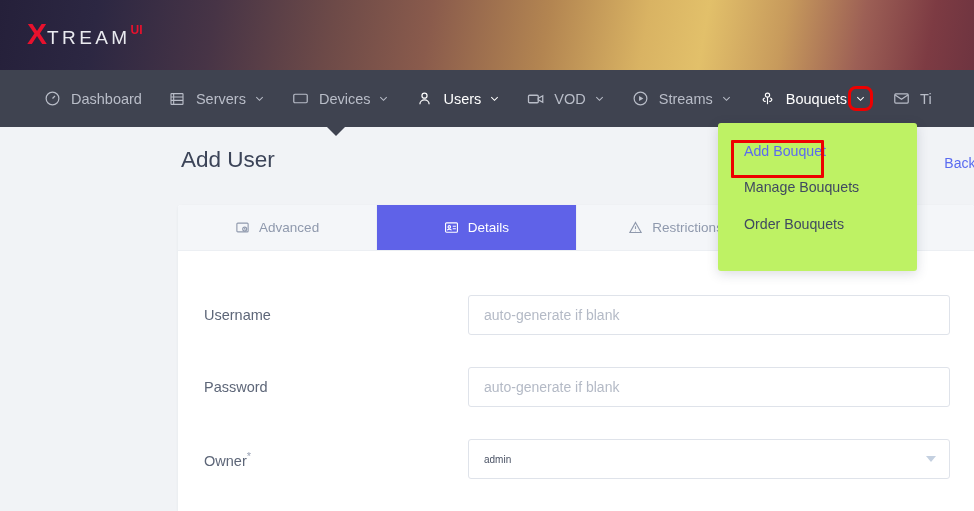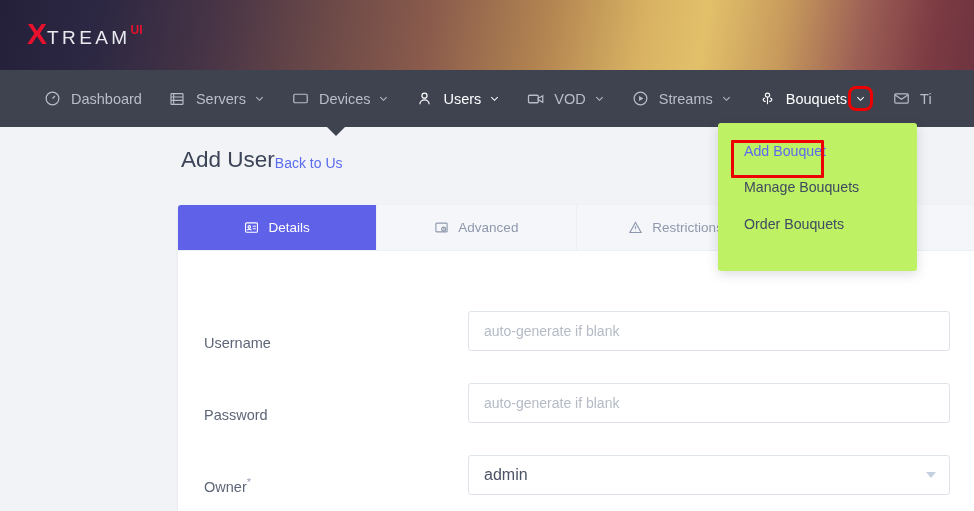--- a/index.html
+++ b/index.html
@@ -98,21 +98,21 @@
   
   .page {
     position: absolute;
     top: 127px; left: 0;
     width: 974px; height: 384px;
     background: #f1f3f6;
   }
   .page-head {
     position: absolute; top: 22px; left: 178px;
     width: 796px; height: 45px;
-    display: flex; align-items: flex-start; justify-content: flex-start;
+    display: flex; align-items: flex-start; justify-content: space-between;
   }
   .page-title {
     font-size: 22.5px; color: #3c4458; font-weight: 400;
     line-height: 1;
     padding-left: 3px;
   }
   .back-link {
     font-size: 14px; color: #5a6bf0;
     cursor: pointer;
     margin-top: 6px;
@@ -152,21 +152,21 @@
   }
   .tab-ico {
     display: inline-flex; align-items: center; justify-content: center;
     width: 15px; height: 15px; flex: 0 0 auto;
   }
   .tab-ico svg { display: block; }
 
   
   .form { padding: 28px 24px 0 24px; }
   .form-row {
-    display: flex; align-items: flex-end;
+    display: flex; align-items: center;
     height: 72px;
   }
   .form-label {
     width: 266px;
     font-size: 14.5px;
     color: #5d6678;
     padding-left: 2px;
   }
   .req { color: #9aa3b5; font-size: 11px; vertical-align: super; }
   .form-control { flex: 1 1 auto; position: relative; }
@@ -182,21 +182,21 @@
     outline: none;
   }
   .txt-input::placeholder { color: #b4bac6; }
   .select-box {
     width: 100%; height: 40px;
     border: 1px solid #dfe3ea;
     border-radius: 3px;
     background: #fff;
     display: flex; align-items: center;
     padding: 0 15px;
-    font-size: 16px; color: #4a5264;
+    font-size: 10px; color: #4a5264;
     cursor: pointer;
     position: relative;
   }
   .select-caret {
     position: absolute; right: 13px; top: 50%;
     transform: translateY(-50%);
     width: 0; height: 0;
     border-left: 5.5px solid transparent;
     border-right: 5.5px solid transparent;
     border-top: 6px solid #c4d0e0;
@@ -364,40 +364,40 @@
 
   <div class="page-head">
     <div class="page-title">Add User</div>
     <div class="back-link">Back to Us</div>
   </div>
 
   <div class="card">
 
     <div class="tabs">
 
+      <div class="tab">
+        <span class="tab-ico">
+          <svg width="15" height="15" viewBox="0 0 24 24" fill="none" stroke="#8f99ad" stroke-width="1.8">
+            <rect x="3" y="5" width="18" height="14" rx="1.5"></rect>
+            <circle cx="15.5" cy="14.5" r="3.2"></circle>
+            <path d="M15.5 12.8v1.7l1.2.8"></path>
+          </svg>
+        </span>
+        <span>Advanced</span>
+      </div>
+
       <div class="tab active">
         <span class="tab-ico">
           <svg width="15" height="15" viewBox="0 0 24 24" fill="none" stroke="#ffffff" stroke-width="1.8">
             <rect x="2.5" y="4.5" width="19" height="15" rx="1.5"></rect>
             <circle cx="8.5" cy="11" r="2"></circle>
             <path d="M14 10h5M14 14h5M5 16.5c.8-1.4 2-2 3.5-2s2.7.6 3.5 2"></path>
           </svg>
         </span>
         <span>Details</span>
-      </div>
-
-      <div class="tab">
-        <span class="tab-ico">
-          <svg width="15" height="15" viewBox="0 0 24 24" fill="none" stroke="#8f99ad" stroke-width="1.8">
-            <rect x="3" y="5" width="18" height="14" rx="1.5"></rect>
-            <circle cx="15.5" cy="14.5" r="3.2"></circle>
-            <path d="M15.5 12.8v1.7l1.2.8"></path>
-          </svg>
-        </span>
-        <span>Advanced</span>
       </div>
 
       <div class="tab">
         <span class="tab-ico">
           <svg width="15" height="15" viewBox="0 0 24 24" fill="none" stroke="#8f99ad" stroke-width="1.8">
             <path d="M12 4l9 16H3z"></path>
               <path d="M12 10v4.5M12 17.2v.6"></path>
           </svg>
         </span>
         <span>Restrictions</span>

